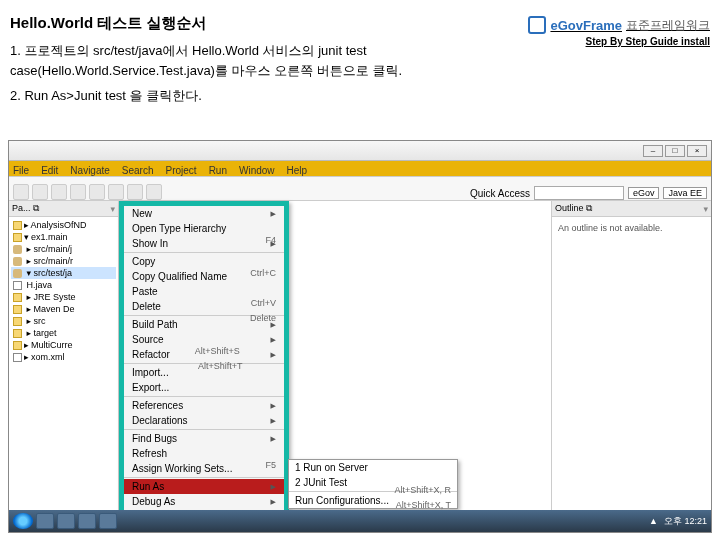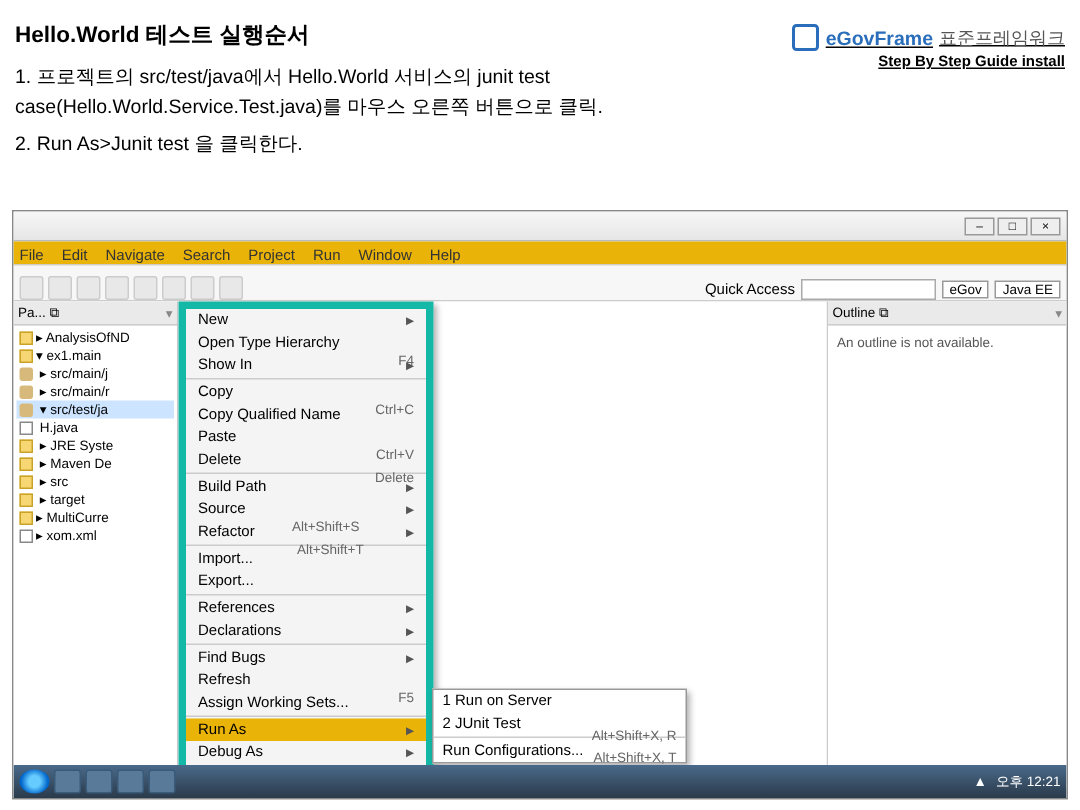--- a/index.html
+++ b/index.html
@@ -30,21 +30,21 @@
   .tree div { padding:0 2px; white-space:nowrap; overflow:hidden; text-overflow:clip; line-height:12px; height:12px; }
   .tree .sel { background:#cce4ff; }
   .ic { display:inline-block; width:9px; height:9px; margin-right:2px; vertical-align:middle; }
   .ic.fold { background:#f7d774; border:1px solid #c9a227; }
   .ic.file { background:#fff; border:1px solid #888; }
   .ic.pkg  { background:#d7b97b; border-radius:2px; }
   .center { flex:1; background:#fff; position:relative; }
   .ctx { position:absolute; left:0; top:0; width:170px; background:#f4f4f4; border:5px solid #14b8a6; box-shadow:2px 2px 4px rgba(0,0,0,.3); font-size:10px; }
   .ctx .it { padding:2px 8px; display:flex; justify-content:space-between; align-items:center; height:15px; }
   .ctx .it.sep { height:1px; padding:0; margin:1px 0; background:#ccc; }
-  .ctx .it.hot { background:#eab308; }
+  .ctx .it.hot { background:#b91c1c; }
   .ctx .arrow::after { content:"▶"; font-size:7px; color:#555; }
   .sub { position:absolute; left:169px; top:258px; width:170px; background:#fff; border:1px solid #999; box-shadow:2px 2px 4px rgba(0,0,0,.3); font-size:10px; }
   .sub .it { padding:2px 6px; display:flex; justify-content:space-between; height:15px; }
   .sub .hr { height:1px; background:#ccc; margin:1px 0; }
   .right { width:160px; border-left:1px solid #ccc; background:#fff; font-size:9px; }
   .right .msg { padding:6px; color:#555; font-size:9px; }
   .taskbar { position:absolute; bottom:0; left:0; right:0; height:22px; background:linear-gradient(#4a6a8a,#2a3a4a); display:flex; align-items:center; padding:0 4px; gap:3px; }
   .start { width:20px; height:16px; background:radial-gradient(circle,#6cf 30%,#06c 70%); border-radius:50%; }
   .tbico { width:18px; height:16px; background:#5a7a9a; border:1px solid #3a5a7a; border-radius:2px; }
   .tray { margin-left:auto; color:#fff; font-size:9px; display:flex; gap:6px; align-items:center; }

